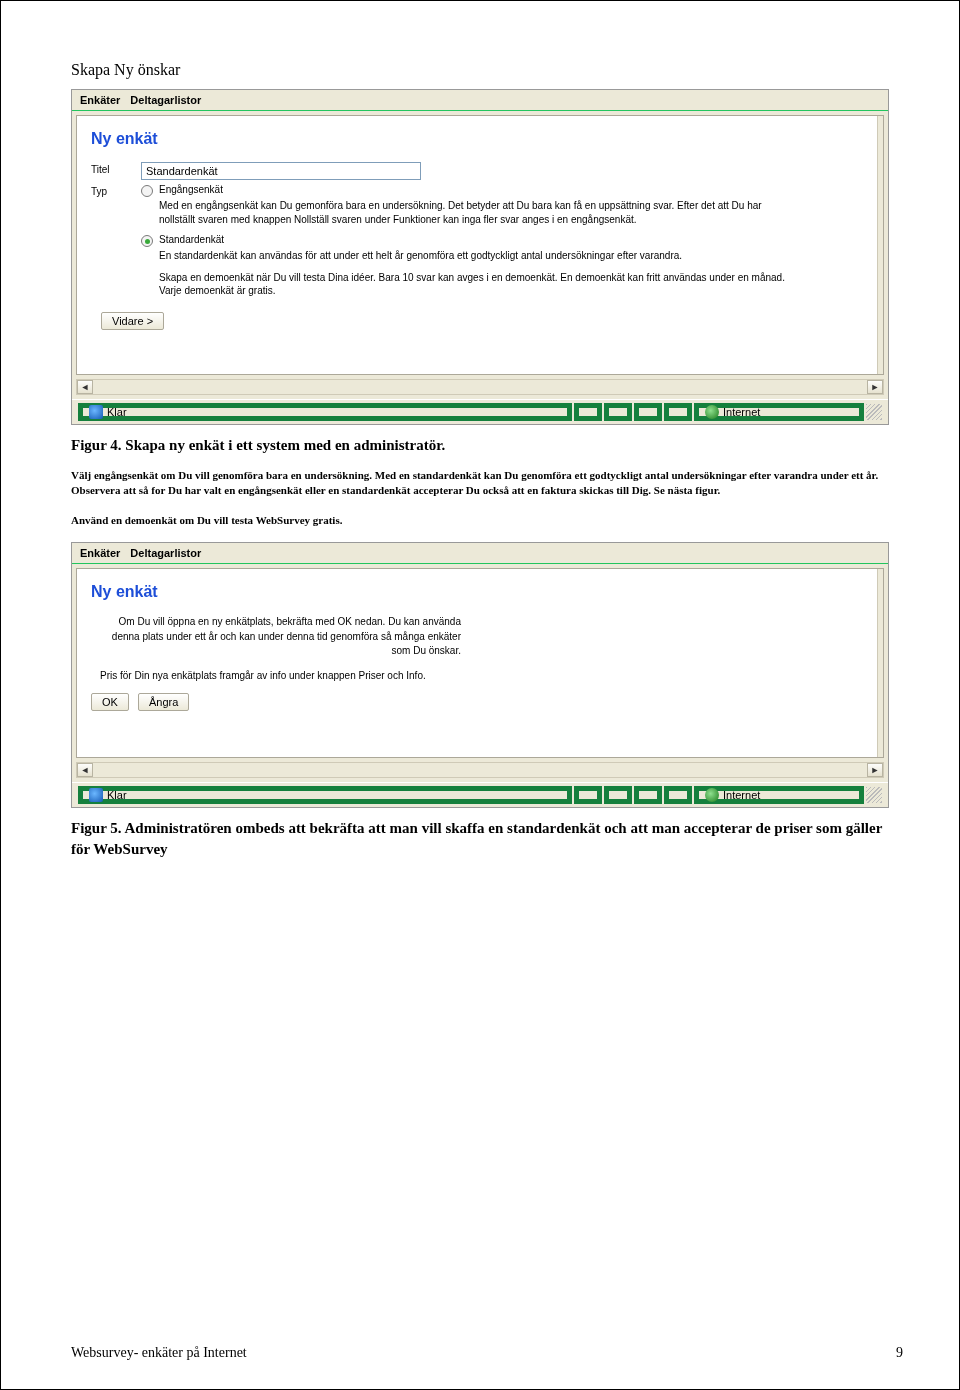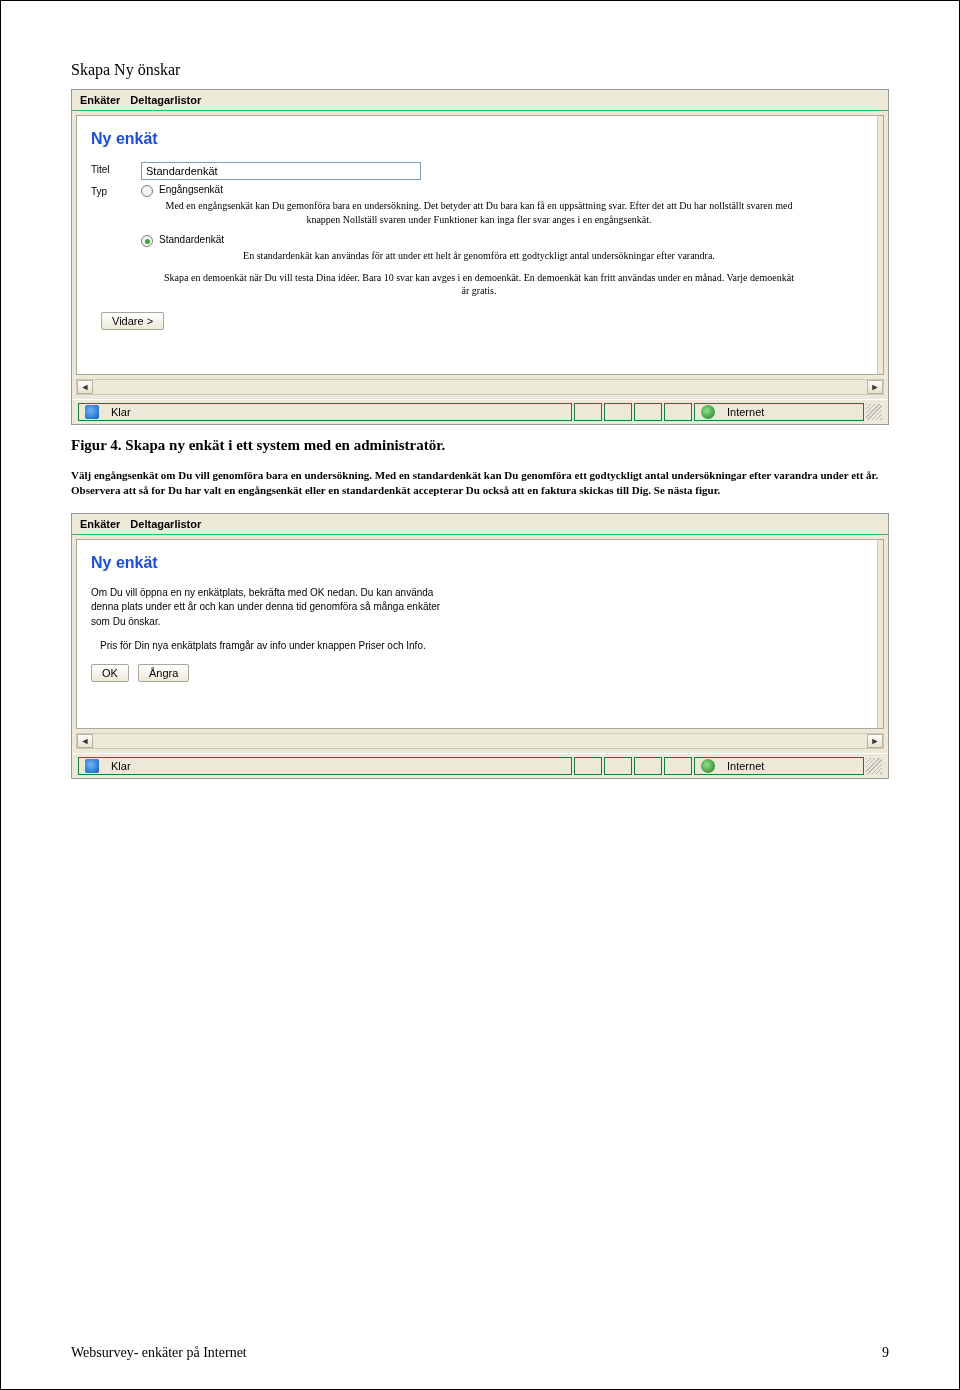--- a/index.html
+++ b/index.html
@@ -93,26 +93,25 @@
     flex-shrink: 0;
   }
   .radio-dot.checked::after {
     content: "";
     width: 5px; height: 5px;
     border-radius: 50%;
     background: #39a93a;
   }
   .radio-label { font-weight: normal; }
   .radio-desc {
-    font-family: Liberation Serif, serif;
+    font-family: Liberation Sans, sans-serif;
     font-size: 10px;
     margin: 0 0 8px 18px;
     line-height: 1.35;
     max-width: 640px;
-    text-align: center;
   }
   .btn {
     font-family: Tahoma, sans-serif;
     font-size: 11px;
     padding: 2px 10px;
     background: linear-gradient(#fff,#ece9d8);
     border: 1px solid #aca899;
     border-radius: 2px;
     cursor: pointer;
     display: inline-block;
@@ -137,27 +136,27 @@
   .statusbar {
     display: flex;
     align-items: center;
     background: #ece9d8;
     border-top: 1px solid #fff;
     padding: 3px 6px;
     font-family: Tahoma, sans-serif;
     font-size: 11px;
   }
   .status-cell {
-    border: 1px solid #15803d;
+    border: 5px solid #15803d;
     padding: 1px 6px;
     margin-right: 2px;
     background: #ece9d8;
     display: flex;
     align-items: center;
-    gap: 12px;
+    gap: 4px;
     height: 18px;
   }
   .status-cell.wide { flex: 1; }
   .status-cell.small { width: 28px; }
   .ie-icon {
     width: 14px; height: 14px;
     border-radius: 2px;
     background: radial-gradient(circle at 40% 40%, #6bb7ff, #1459b3);
     display: inline-block;
   }
@@ -194,21 +193,21 @@
   .conf-text {
     font-family: Verdana, sans-serif;
     font-size: 10px;
     line-height: 1.45;
     margin-bottom: 10px;
   }
   .footer {
     position: absolute;
     bottom: 28px;
     left: 70px;
-    right: 70px;
+    right: 56px;
     display: flex;
     justify-content: space-between;
     font-size: 14px;
   }
 </style>
 </head>
 <body>
 
 <div class="page">
 
@@ -274,30 +273,31 @@
       </div>
       <div class="grip"></div>
     </div>
   </div>
 
   <div class="caption">
     <b>Figur 4. Skapa ny enkät i ett system med en administratör.</b>
   </div>
 
   <div class="body-text">Välj engångsenkät om Du vill genomföra bara en undersökning. Med en standardenkät kan Du genomföra ett godtyckligt antal undersökningar efter varandra under ett år. Observera att så for Du har valt en engångsenkät eller en standardenkät accepterar Du också att en faktura skickas till Dig. Se nästa figur.</div>
+  <div class="body-text">Använd en demoenkät om Du vill testa WebSurvey gratis.</div>
 
   <div class="screenshot">
     <div class="menubar">
       <span>Enkäter</span>
       <span>Deltagarlistor</span>
     </div>
     <div class="content-area" style="min-height:190px;">
       <div class="right-frame-edge"></div>
       <h2>Ny enkät</h2>
-      <div class="conf-text" style="max-width:370px;">Om Du vill öppna en ny enkätplats, bekräfta med OK nedan. Du kan använda denna plats under ett år och kan under denna tid genomföra så många enkäter som Du önskar.</div>
+      <div class="conf-text" style="max-width:370px;text-align:right;">Om Du vill öppna en ny enkätplats, bekräfta med OK nedan. Du kan använda denna plats under ett år och kan under denna tid genomföra så många enkäter som Du önskar.</div>
       <div class="conf-text" style="max-width:370px;padding-left:9px;">Pris för Din nya enkätplats framgår av info under knappen Priser och Info.</div>
       <div>
         <span class="btn">OK</span>
         <span class="btn">Ångra</span>
       </div>
     </div>
 
     <div class="scrollbar-h">
       <span class="sb-arrow">◄</span>
       <span class="sb-arrow">►</span>
@@ -313,19 +313,22 @@
       <div class="status-cell small"></div>
       <div class="status-cell small"></div>
       <div class="status-cell" style="width:170px;">
         <span class="globe-icon"></span>
         <span>Internet</span>
       </div>
       <div class="grip"></div>
     </div>
   </div>
 
+  <div class="caption">
+    <b>Figur 5. Administratören ombeds att bekräfta att man vill skaffa en standardenkät och att man accepterar de priser som gäller för WebSurvey</b>
+  </div>
 
   <div class="footer">
     <span>Websurvey- enkäter på Internet</span>
     <span>9</span>
   </div>
 
 </div>
 
 </body></html>

